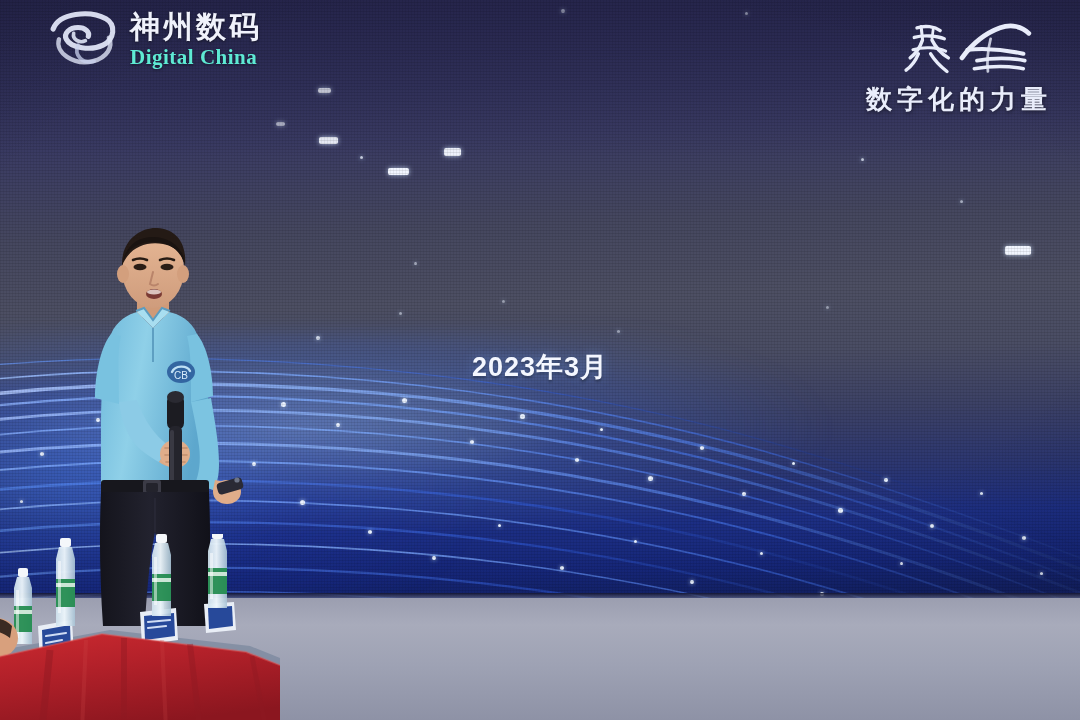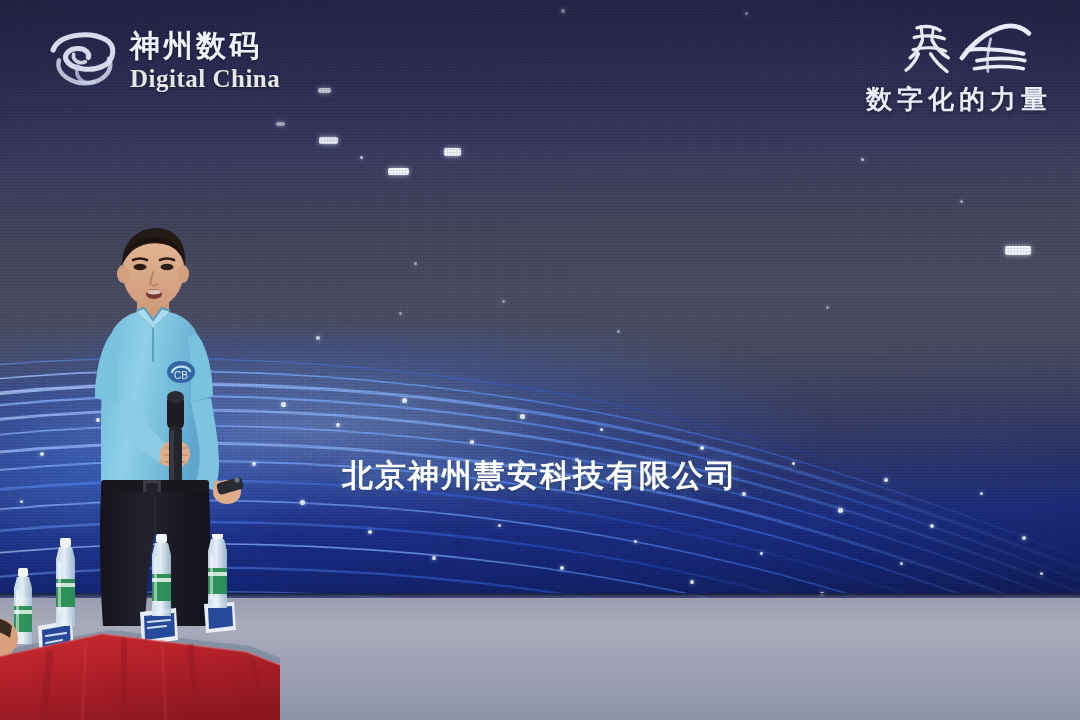--- a/index.html
+++ b/index.html
@@ -80,26 +80,26 @@
     font-size:27px;font-weight:bold;color:#f4f7ff;letter-spacing:1px;
     text-shadow:0 0 12px rgba(120,170,255,.45), 0 2px 3px rgba(0,0,0,.4);
   }
   .slide-company{
     position:absolute;left:0;right:0;top:455px;text-align:center;
     font-size:31px;font-weight:bold;color:#ffffff;letter-spacing:2px;
     text-shadow:0 0 14px rgba(120,175,255,.55), 0 2px 4px rgba(0,0,0,.4);
   }
 
   
-  .logo-left{position:absolute;left:44px;top:28px;display:flex;align-items:center;gap:12px;justify-content:space-between;}
+  .logo-left{position:absolute;left:44px;top:7px;display:flex;align-items:center;gap:12px;justify-content:space-between;}
   .logo-mark{width:74px;height:66px;flex:0 0 auto;}
   .logo-text{display:flex;flex-direction:column;line-height:1;}
   .logo-cn{font-size:30px;font-weight:bold;color:#f0f2fb;letter-spacing:3px;
            text-shadow:0 1px 3px rgba(0,0,0,.5);}
-  .logo-en{font-size:25px;font-weight:bold;color:#e5e5e5;letter-spacing:.5px;margin-top:5px;
+  .logo-en{font-size:21px;font-weight:bold;color:#5eead4;letter-spacing:.5px;margin-top:5px;
            font-family:"Liberation Serif","DejaVu Serif",serif;
            text-shadow:0 1px 3px rgba(0,0,0,.5);}
 
   
   .logo-right{position:absolute;right:28px;top:18px;text-align:right;}
   .logo-brush{height:62px;width:150px;margin-left:auto;display:block;}
   .logo-tagline{font-size:26px;font-weight:bold;color:#e9edfb;letter-spacing:5px;
                 margin-top:2px;text-shadow:0 1px 4px rgba(0,0,0,.55);}
 
   
@@ -259,21 +259,21 @@
         <path d="M88,58 C 104,36 122,22 144,14 C 160,8 176,12 186,22" stroke-width="7"></path>
         <path d="M96,46 C 120,44 152,46 178,52" stroke-width="6"></path>
         <path d="M110,62 C 132,58 160,58 180,62" stroke-width="5.5"></path>
         <path d="M106,74 C 130,70 158,70 178,74" stroke-width="5"></path>
         <path d="M130,30 C 126,46 124,60 126,78" stroke-width="4" opacity=".8"></path>
       </g>
     </svg>
     <div class="logo-tagline">数字化的力量</div>
   </div>
 
-  <div class="slide-company">北京神州慧安科技有限公司</div>
+  <div class="slide-date">2023年3月</div>
 
   <div class="floor-edge"></div>
   <div class="floor"></div>
 
   <div class="speaker">
     <svg class="sp-svg" viewBox="0 0 190 420" aria-hidden="true">
       <defs>
         <linearGradient id="poloG" x1="0" y1="0" x2="1" y2="0.3">
           <stop offset="0%" stop-color="#6fb9db"></stop>
           <stop offset="42%" stop-color="#8fd0e8"></stop>

